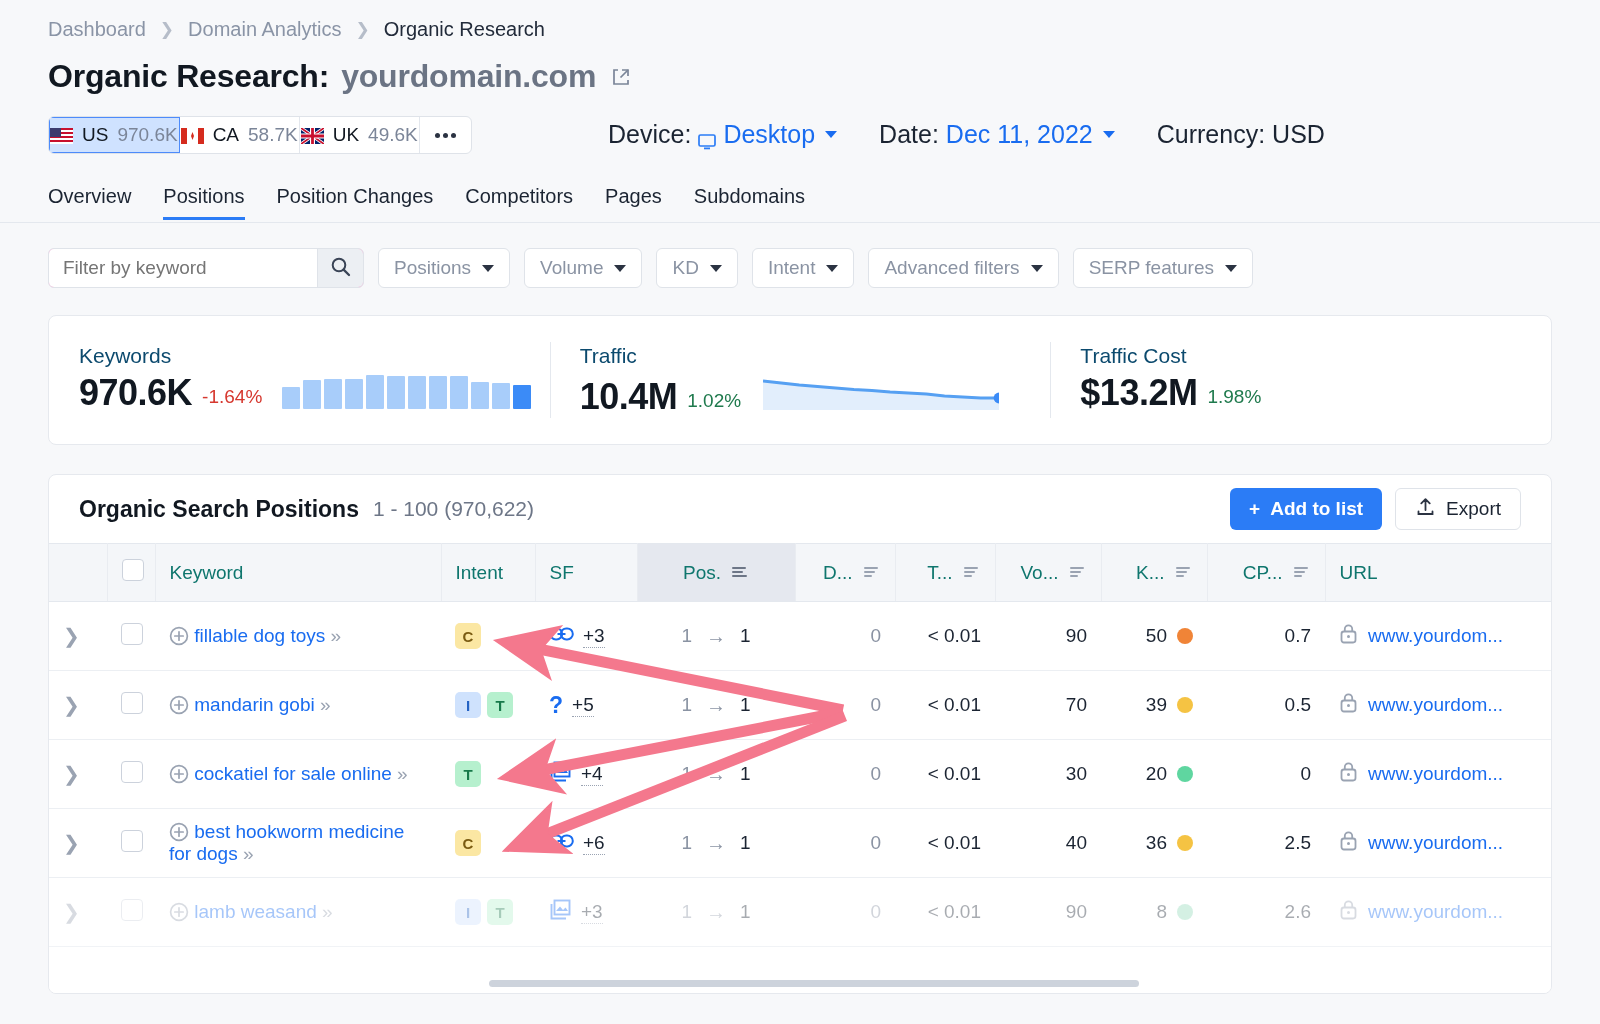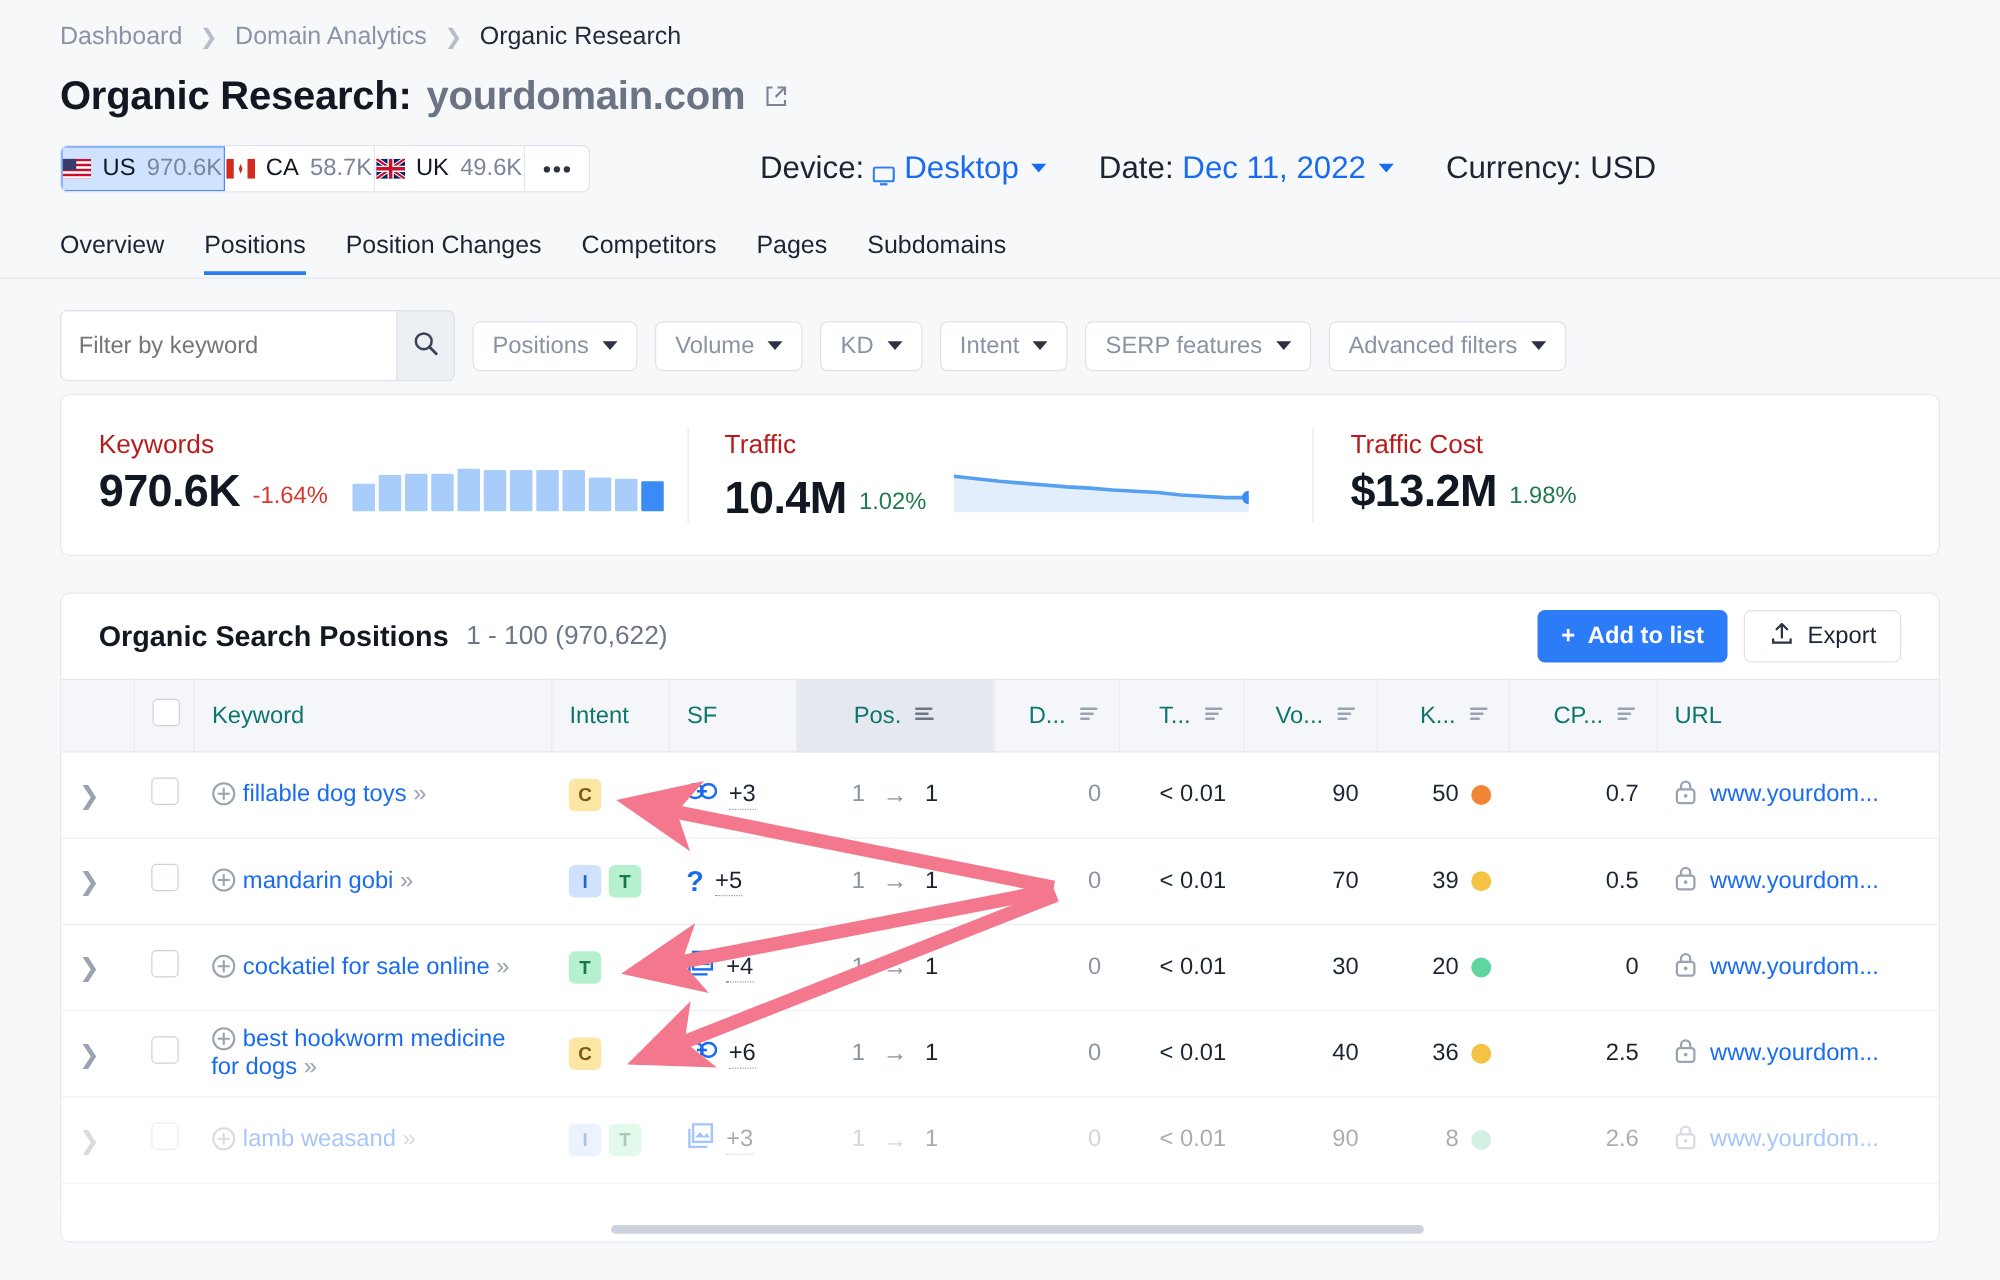--- a/index.html
+++ b/index.html
@@ -75,22 +75,22 @@
   .nav-underline {
     position: absolute; left: 0; top: 222px; width: 1600px; height: 1px; background: #e4e8ee;
   }
 
   
   .filters {
     position: absolute; left: 48px; top: 248px;
     display: flex; align-items: center; gap: 14px;
   }
   .search-box {
-    display: flex; align-items: stretch; height: 57px;
-    border: 1px solid #dfe3e9; border-radius: 6px; background: #e5e5e5; overflow: hidden;
+    display: flex; align-items: stretch; height: 40px;
+    border: 1px solid #dfe3e9; border-radius: 6px; background: #f9a8d4; overflow: hidden;
   }
   .search-input {
     border: none; outline: none; width: 268px; padding: 0 14px;
     font-size: 19px; color: #9aa3b2; background: #fff;
     font-family: "Liberation Sans", sans-serif;
   }
   .search-btn {
     width: 46px; background: #eceff3; border-left: 1px solid #dfe3e9;
     display: flex; align-items: center; justify-content: center; cursor: pointer;
   }
@@ -105,21 +105,21 @@
   
   .metrics {
     position: absolute; left: 48px; top: 315px; width: 1504px; height: 130px;
     background: #fff; border: 1px solid #e6e9ee; border-radius: 8px;
     display: flex; align-items: stretch;
   }
   .metric { flex: 1; padding: 28px 0 0 30px; position: relative; }
   .metric + .metric::before {
     content: ""; position: absolute; left: 0; top: 26px; bottom: 26px; width: 1px; background: #e4e8ee;
   }
-  .metric-label { font-size: 21px; color: #b91c1c; margin-bottom: 6px; }
+  .metric-label { font-size: 21px; color: #0c4a6e; margin-bottom: 6px; }
   .metric-row { display: flex; align-items: flex-end; gap: 10px; }
   .metric-value { font-size: 36px; font-weight: bold; color: #111821; letter-spacing: -.5px; line-height: 1.05; }
   .metric-delta { font-size: 19px; padding-bottom: 4px; }
   .delta-down { color: #d6382f; }
   .delta-up { color: #1f7a4d; }
   .spark-bars { display: flex; align-items: flex-end; gap: 3px; height: 34px; margin-left: 10px; padding-bottom: 3px; }
   .spark-bars i { width: 18px; background: #a8cdfa; display: block; border-radius: 1px; }
   .spark-bars i.last { background: #3b8bf7; }
   .spark-area { margin-left: 12px; padding-bottom: 2px; }
 
@@ -329,25 +329,25 @@
     </div>
     <div class="filter-pill">
       <span>KD</span>
       <span class="caret-dark"></span>
     </div>
     <div class="filter-pill">
       <span>Intent</span>
       <span class="caret-dark"></span>
     </div>
     <div class="filter-pill">
+      <span>Advanced filters</span>
+      <span class="caret-dark"></span>
+    </div>
+    <div class="filter-pill">
       <span>SERP features</span>
-      <span class="caret-dark"></span>
-    </div>
-    <div class="filter-pill">
-      <span>Advanced filters</span>
       <span class="caret-dark"></span>
     </div>
   </div>
 
   <div class="metrics">
 
     <div class="metric">
       <div class="metric-label">Keywords</div>
       <div class="metric-row">
         <span class="metric-value">970.6K</span>

